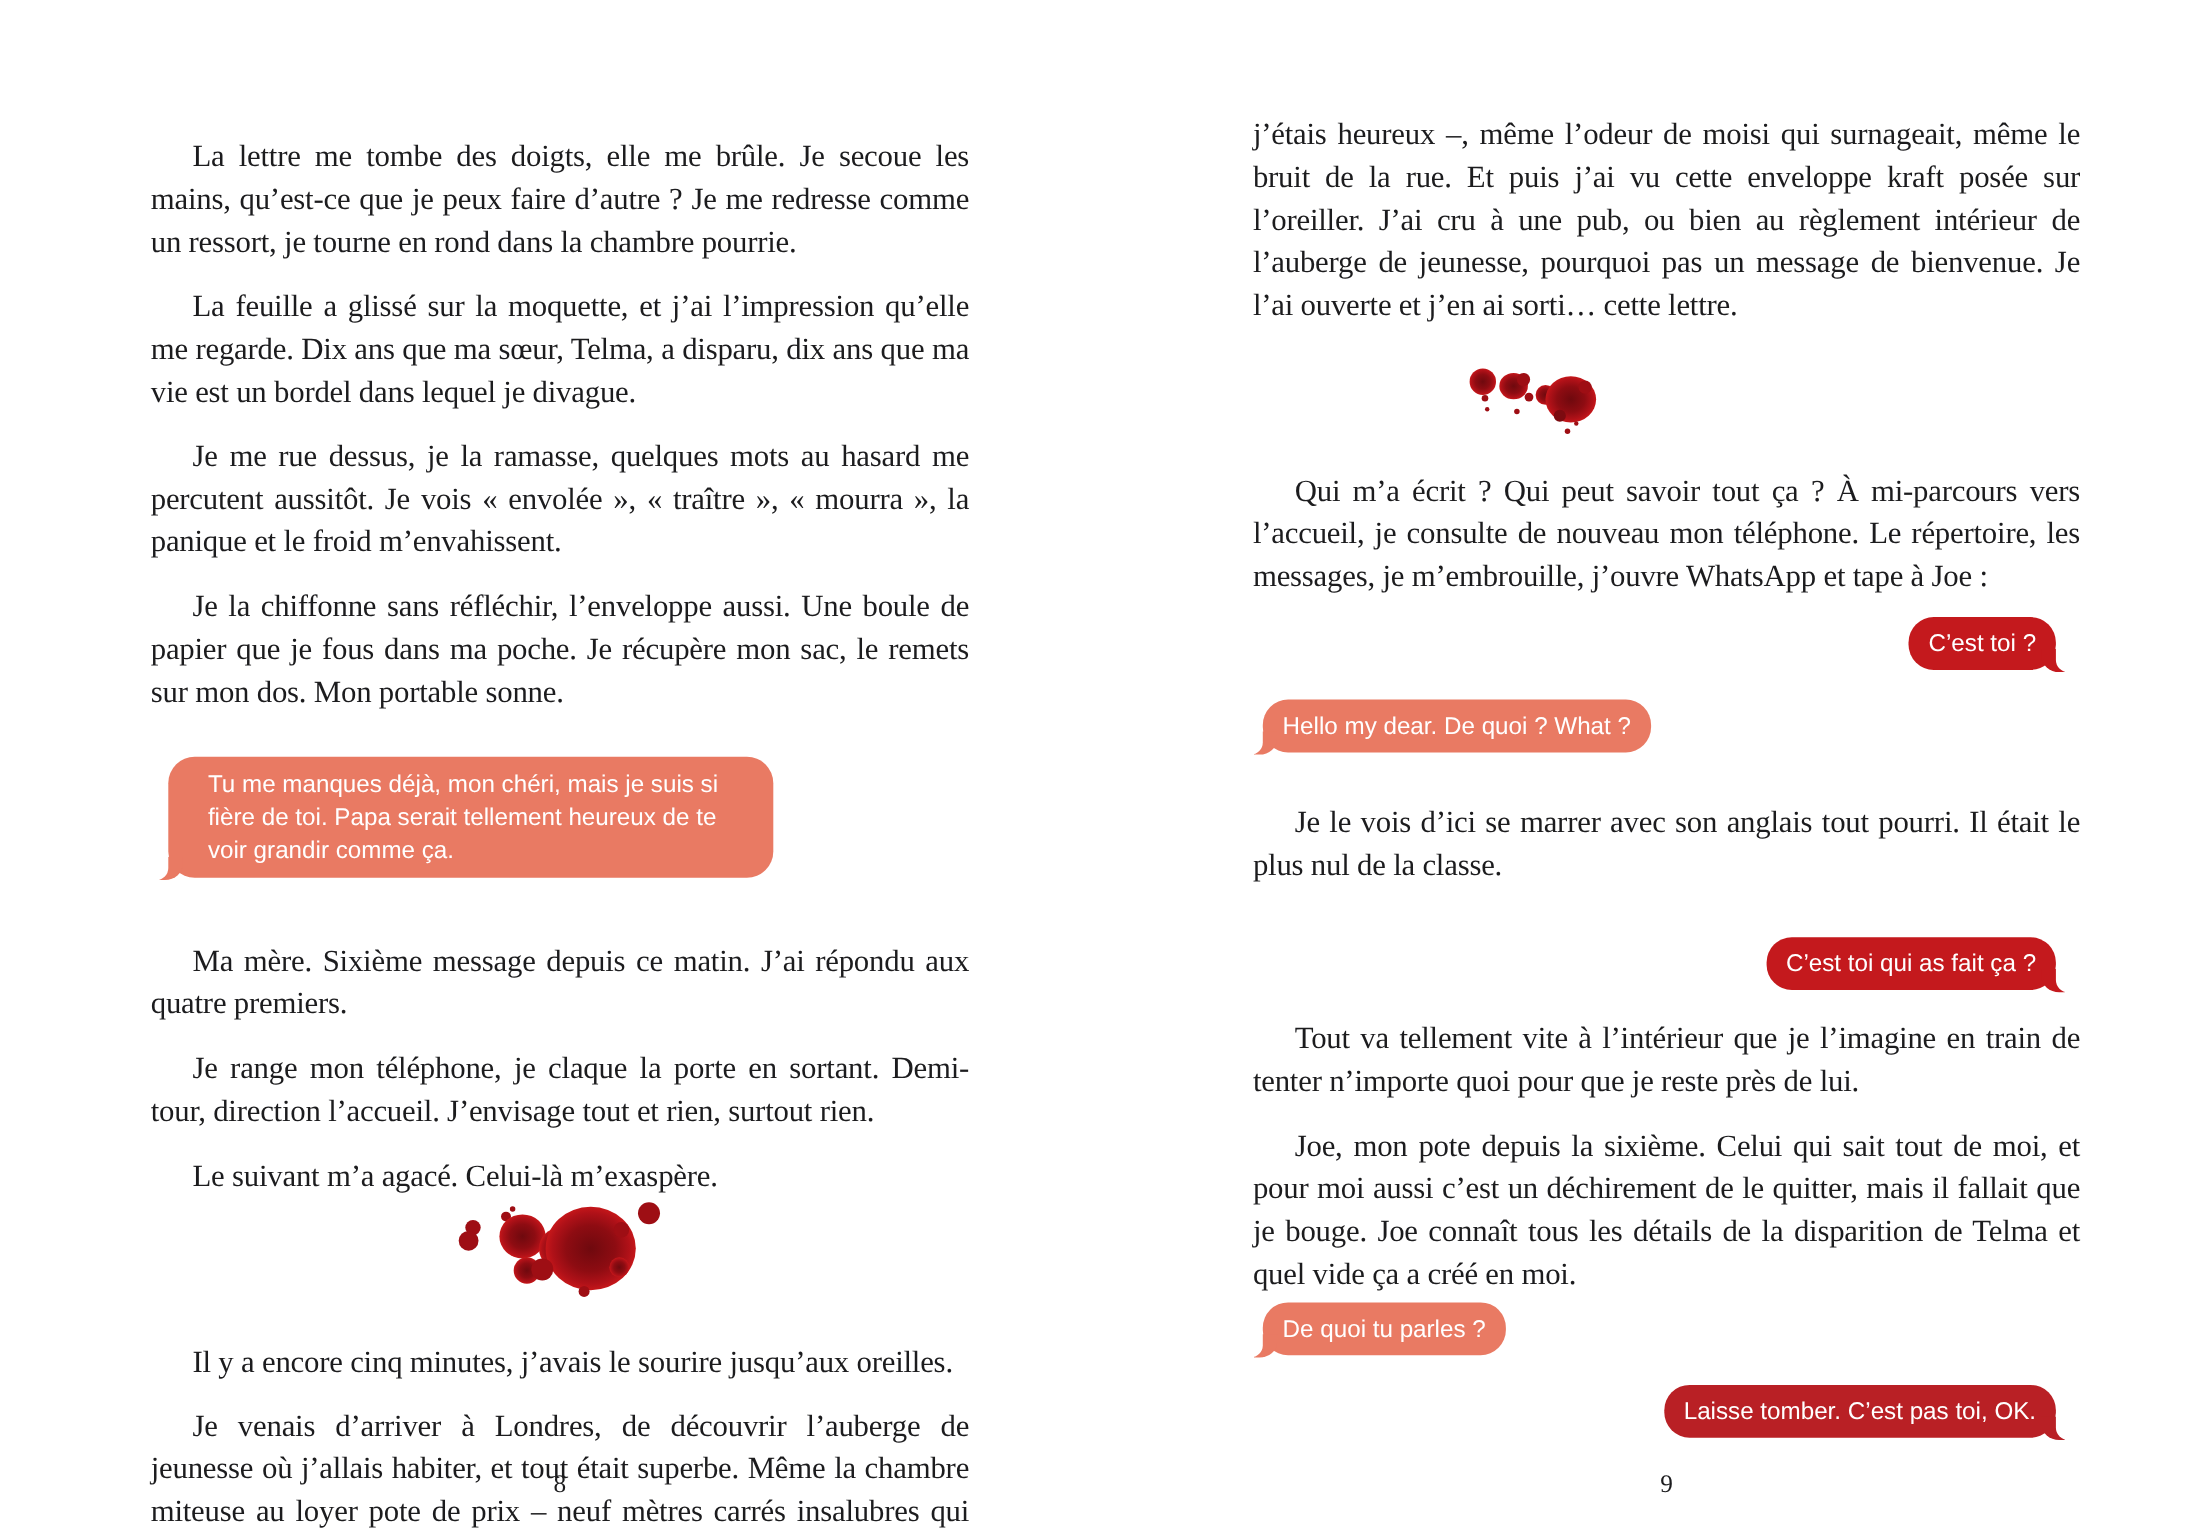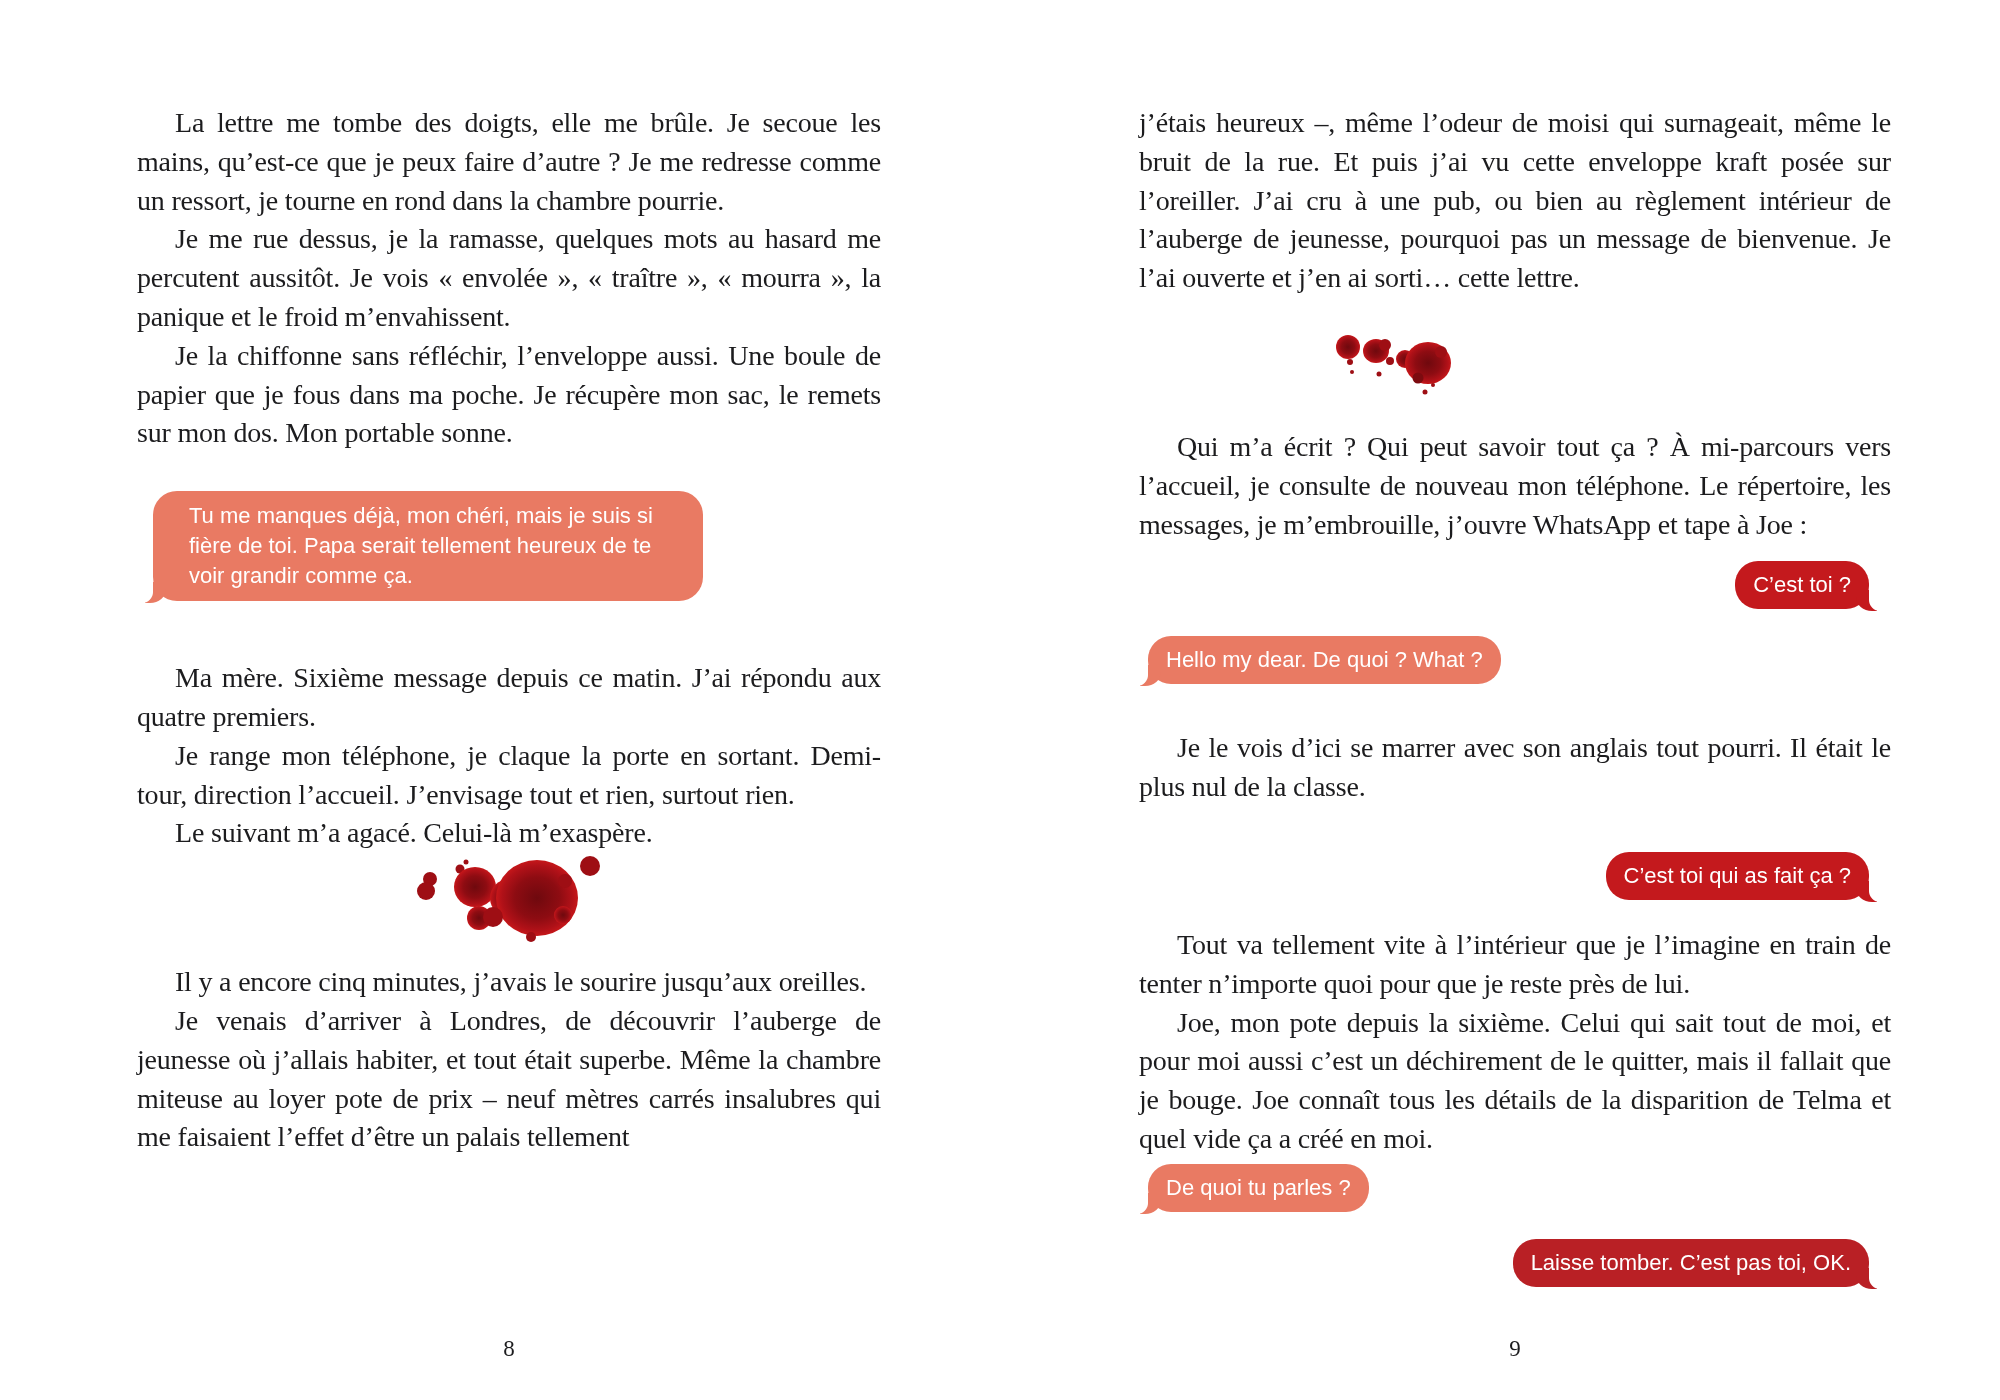--- a/index.html
+++ b/index.html
@@ -20,21 +20,21 @@
     font-family:"Liberation Serif","DejaVu Serif",serif;
   }
   .page{position:absolute;top:0;height:1400px;}
   .page.left{left:137px;width:744px;}
   .page.right{left:1139px;width:752px;}
   .page-inner{padding-top:104px;}
   p.body-text{
     margin:0;font-size:28px;line-height:38.8px;color:var(--body-text);
     text-align:justify;letter-spacing:-0.2px;
   }
-  p.indent{text-indent:38px;}
+  p.indent{text-indent:38px;margin-top:20px;}
 
   
   .chat-row{display:flex;}
   .chat-row.recv{justify-content:flex-start;padding-left:9px;}
   .chat-row.recv.mom{padding-left:16px;}
   .chat-row.sent{justify-content:flex-end;padding-right:22px;}
   .bubble{
     position:relative;
     font-family:"Liberation Sans","DejaVu Sans",sans-serif;
     color:var(--bubble-text);
@@ -61,20 +61,21 @@
   }
 </style>
 </head>
 <body>
 
 <div class="spread">
 
   <section class="page left">
     <div class="page-inner">
       <p class="body-text indent">La lettre me tombe des doigts, elle me brûle. Je secoue les mains, qu’est-ce que je peux faire d’autre&nbsp;? Je me redresse comme un ressort, je tourne en rond dans la chambre pourrie.</p>
+      <p class="body-text indent">La feuille a glissé sur la moquette, et j’ai l’impression qu’elle me regarde. Dix ans que ma sœur, Telma, a disparu, dix ans que ma vie est un bordel dans lequel je divague.</p>
       <p class="body-text indent">Je me rue dessus, je la ramasse, quelques mots au hasard me percutent aussitôt. Je vois «&nbsp;envolée&nbsp;», «&nbsp;traître&nbsp;», «&nbsp;mourra&nbsp;», la panique et le froid m’envahissent.</p>
       <p class="body-text indent">Je la chiffonne sans réfléchir, l’enveloppe aussi. Une boule de papier que je fous dans ma poche. Je récupère mon sac, le remets sur mon dos. Mon portable sonne.</p>
 
       <div class="chat-row recv mom" style="margin-top:38px;margin-bottom:58px;">
         <div class="bubble recv-b tail-l">Tu me manques déjà, mon chéri, mais je suis si fière de toi. Papa serait tellement heureux de te voir grandir comme ça.</div>
       </div>
 
       <p class="body-text indent">Ma mère. Sixième message depuis ce matin. J’ai répondu aux quatre premiers.</p>
       <p class="body-text indent">Je range mon téléphone, je claque la porte en sortant. Demi-tour, direction l’accueil. J’envisage tout et rien, surtout rien.</p>
       <p class="body-text indent">Le suivant m’a agacé. Celui-là m’exaspère.</p>

